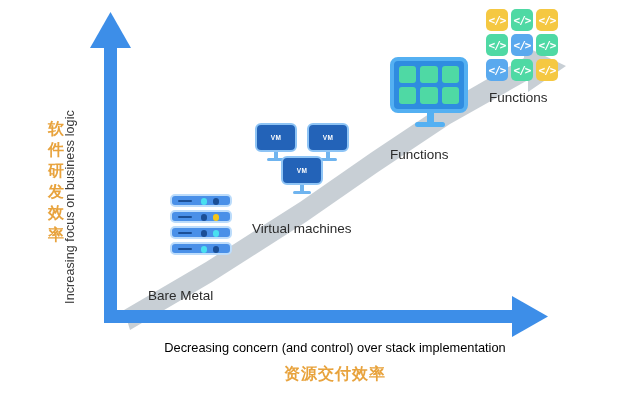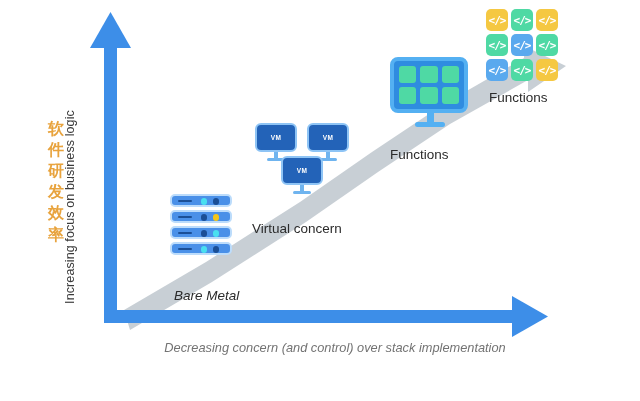--- a/index.html
+++ b/index.html
@@ -59,23 +59,22 @@
   }
   .y-label-cn span { display: block; }
 
   .x-label-en {
     position: absolute;
     left: 110px;
     top: 340px;
     width: 450px;
     text-align: center;
     font-size: 12.8px;
-    color: #737373;
+    color: #000000;
     white-space: nowrap;
-    font-style: italic;
   }
   .x-label-cn {
     position: absolute;
     left: 110px;
     top: 364px;
     width: 450px;
     text-align: center;
     font-size: 16px;
     font-weight: bold;
     color: #e8a33d;
@@ -83,21 +82,21 @@
     white-space: nowrap;
   }
 
   
   .item-label {
     position: absolute;
     font-size: 13.5px;
     color: #2b2b2b;
     white-space: nowrap;
   }
-  .lbl-bare   { left: 174px; top: 288px; font-style: italic; }
+  .lbl-bare   { left: 148px; top: 288px; }
   .lbl-vm     { left: 252px; top: 221px; }
   .lbl-cont   { left: 390px; top: 147px; }
   .lbl-fn     { left: 489px; top: 89px;  line-height: 1.35; }
 
   
   .servers {
     position: absolute;
     left: 170px;
     top: 194px;
     width: 62px;
@@ -264,20 +263,21 @@
   <div class="y-label-cn">
     <span>软</span>
     <span>件</span>
     <span>研</span>
     <span>发</span>
     <span>效</span>
     <span>率</span>
   </div>
 
   <div class="x-label-en">Decreasing concern (and control) over stack implementation</div>
+  <div class="x-label-cn">资源交付效率</div>
 
   <div class="servers">
     <div class="server">
       <div class="srv-dash"></div>
       <div class="srv-dot d1" style="background:#49e0f0"></div>
       <div class="srv-dot d2" style="background:#1b4f96"></div>
     </div>
     <div class="server">
       <div class="srv-dash"></div>
       <div class="srv-dot d1" style="background:#1b4f96"></div>
@@ -312,21 +312,21 @@
       <div class="mon-base"></div>
     </div>
     <div class="monitor vm-c">
       <div class="mon-screen">
         <span class="vmtxt">VM</span>
       </div>
       <div class="mon-neck"></div>
       <div class="mon-base"></div>
     </div>
   </div>
-  <div class="item-label lbl-vm">Virtual concern</div>
+  <div class="item-label lbl-vm">Virtual machines</div>
 
   <div class="containers">
     <div class="cont-screen">
       <div class="cont-cell"></div>
       <div class="cont-cell"></div>
       <div class="cont-cell"></div>
       <div class="cont-cell"></div>
       <div class="cont-cell"></div>
       <div class="cont-cell"></div>
     </div>

